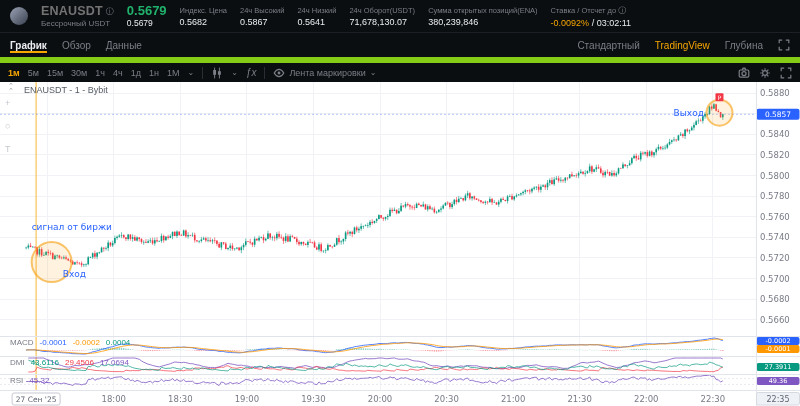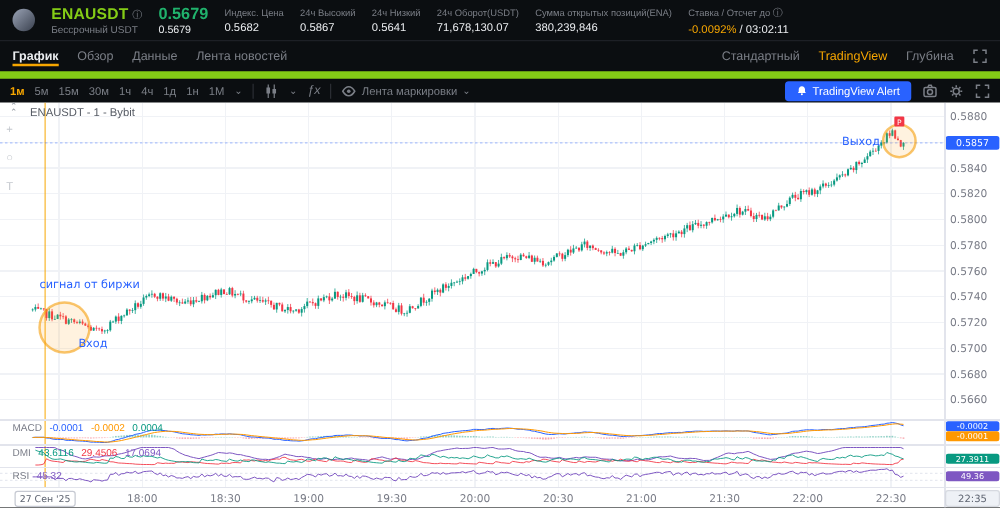--- a/index.html
+++ b/index.html
@@ -3,21 +3,21 @@
 <meta charset="utf-8">
 <style>
   *{margin:0;padding:0;box-sizing:border-box}
   html,body{width:800px;height:406px;overflow:hidden;background:#0b0e11;
     font-family:"Liberation Sans",sans-serif;-webkit-font-smoothing:antialiased}
 
   
   .hdr{height:32px;display:flex;align-items:center;gap:13px;padding:0 10px;background:#0b0e11}
   .coin{width:18px;height:18px;border-radius:50%;background:linear-gradient(135deg,#9aa3b5,#39404e);flex:none}
   .symrow{display:flex;gap:3px;align-items:center}
-  .sym{font-size:12.5px;font-weight:700;color:#84cc16;letter-spacing:.2px}
+  .sym{font-size:12.5px;font-weight:700;color:#737373;letter-spacing:.2px}
   .info{font-size:8px;color:#7b7f87}
   .symsub{font-size:8px;color:#7b7f87;margin-top:1px}
   .last{font-size:13px;font-weight:700;line-height:13px}
   .mark{font-size:8.5px;color:#eaecef;margin-top:1px}
   .stat{display:flex;flex-direction:column;gap:2px}
   .sl{font-size:7.5px;color:#7b7f87;white-space:nowrap}
   .sv{font-size:9px;color:#eaecef;white-space:nowrap}
   .green{color:#20b26c}.red{color:#ef454a}.yellow{color:#f7a600}
 
   
@@ -98,21 +98,20 @@
         <span class="info">ⓘ</span></div>
       <div class="sv"><span class="yellow">-0.0092%</span><span> / 03:02:11</span></div>
     </div>
   </header>
 
   <nav class="tabs">
     <div class="tabs-left">
       <span class="tab active">График</span>
       <span class="tab">Обзор</span>
       <span class="tab">Данные</span>
-      <span class="tab">Лента новостей</span>
     </div>
     <div class="tabs-right">
       <span class="tab">Стандартный</span>
       <span class="tab tv">TradingView</span>
       <span class="tab">Глубина</span>
       <span class="tb-icon">
         <svg viewBox="0 0 10 10">
             <path d="M1 3.5V1h2.5M6.5 1H9v2.5M9 6.5V9H6.5M3.5 9H1V6.5" fill="none" stroke="#7b7f87" stroke-width="1"></path>
           </svg>
       </span>
@@ -148,29 +147,20 @@
           <svg viewBox="0 0 10 10">
               <path d="M1 5c1.2-2 2.5-3 4-3s2.8 1 4 3c-1.2 2-2.5 3-4 3S2.2 7 1 5z" fill="none" stroke="#7b7f87"></path>
               <circle cx="5" cy="5" r="1.2" fill="#7b7f87"></circle>
             </svg>
         </span>
         <span>Лента маркировки</span>
         <span class="caret">⌄</span>
       </span>
     </div>
     <div class="tb-r">
-      <button class="alert-btn">
-        <span class="tb-icon">
-          <svg viewBox="0 0 10 10" style="width:9px;height:9px">
-              <path d="M5 1.2c-1.6 0-2.8 1.2-2.8 2.8v2L1.4 7h7.2L7.8 6V4C7.8 2.4 6.6 1.2 5 1.2z" fill="#fff"></path>
-              <circle cx="5" cy="8.3" r="0.9" fill="#fff"></circle>
-            </svg>
-        </span>
-        <span>TradingView Alert</span>
-      </button>
       <span class="tb-icon">
         <svg viewBox="0 0 10 10">
             <rect x="1" y="2.5" width="8" height="6" rx="1" fill="none" stroke="#7b7f87"></rect>
             <circle cx="5" cy="5.5" r="1.7" fill="none" stroke="#7b7f87"></circle>
             <path d="M3.5 2.5L4.2 1h1.6l.7 1.5" fill="none" stroke="#7b7f87"></path>
           </svg>
       </span>
       <span class="tb-icon">
         <svg viewBox="0 0 10 10">
             <circle cx="5" cy="5" r="2" fill="none" stroke="#7b7f87"></circle>

